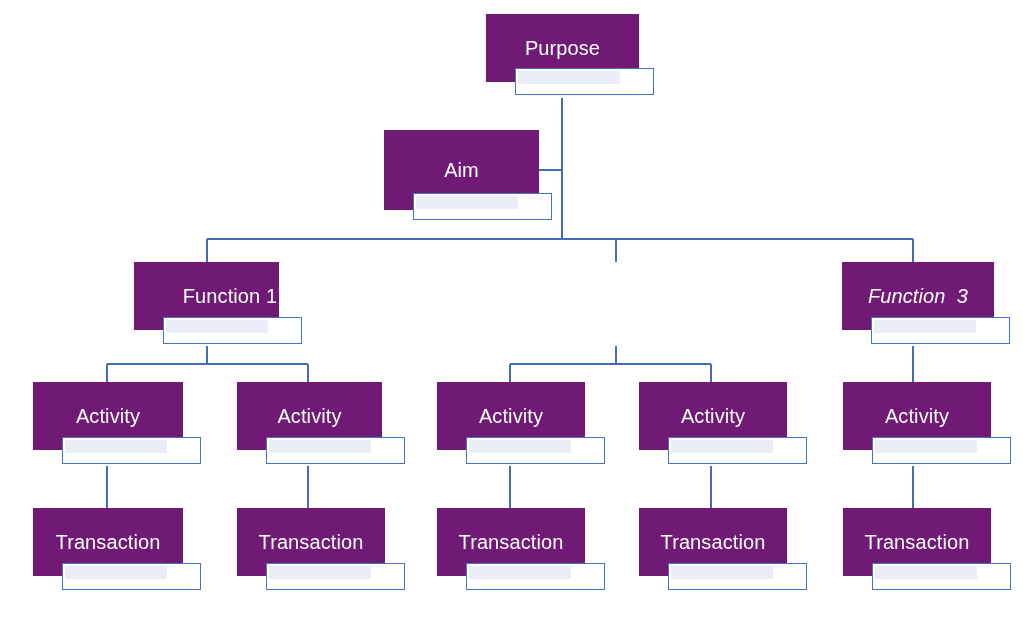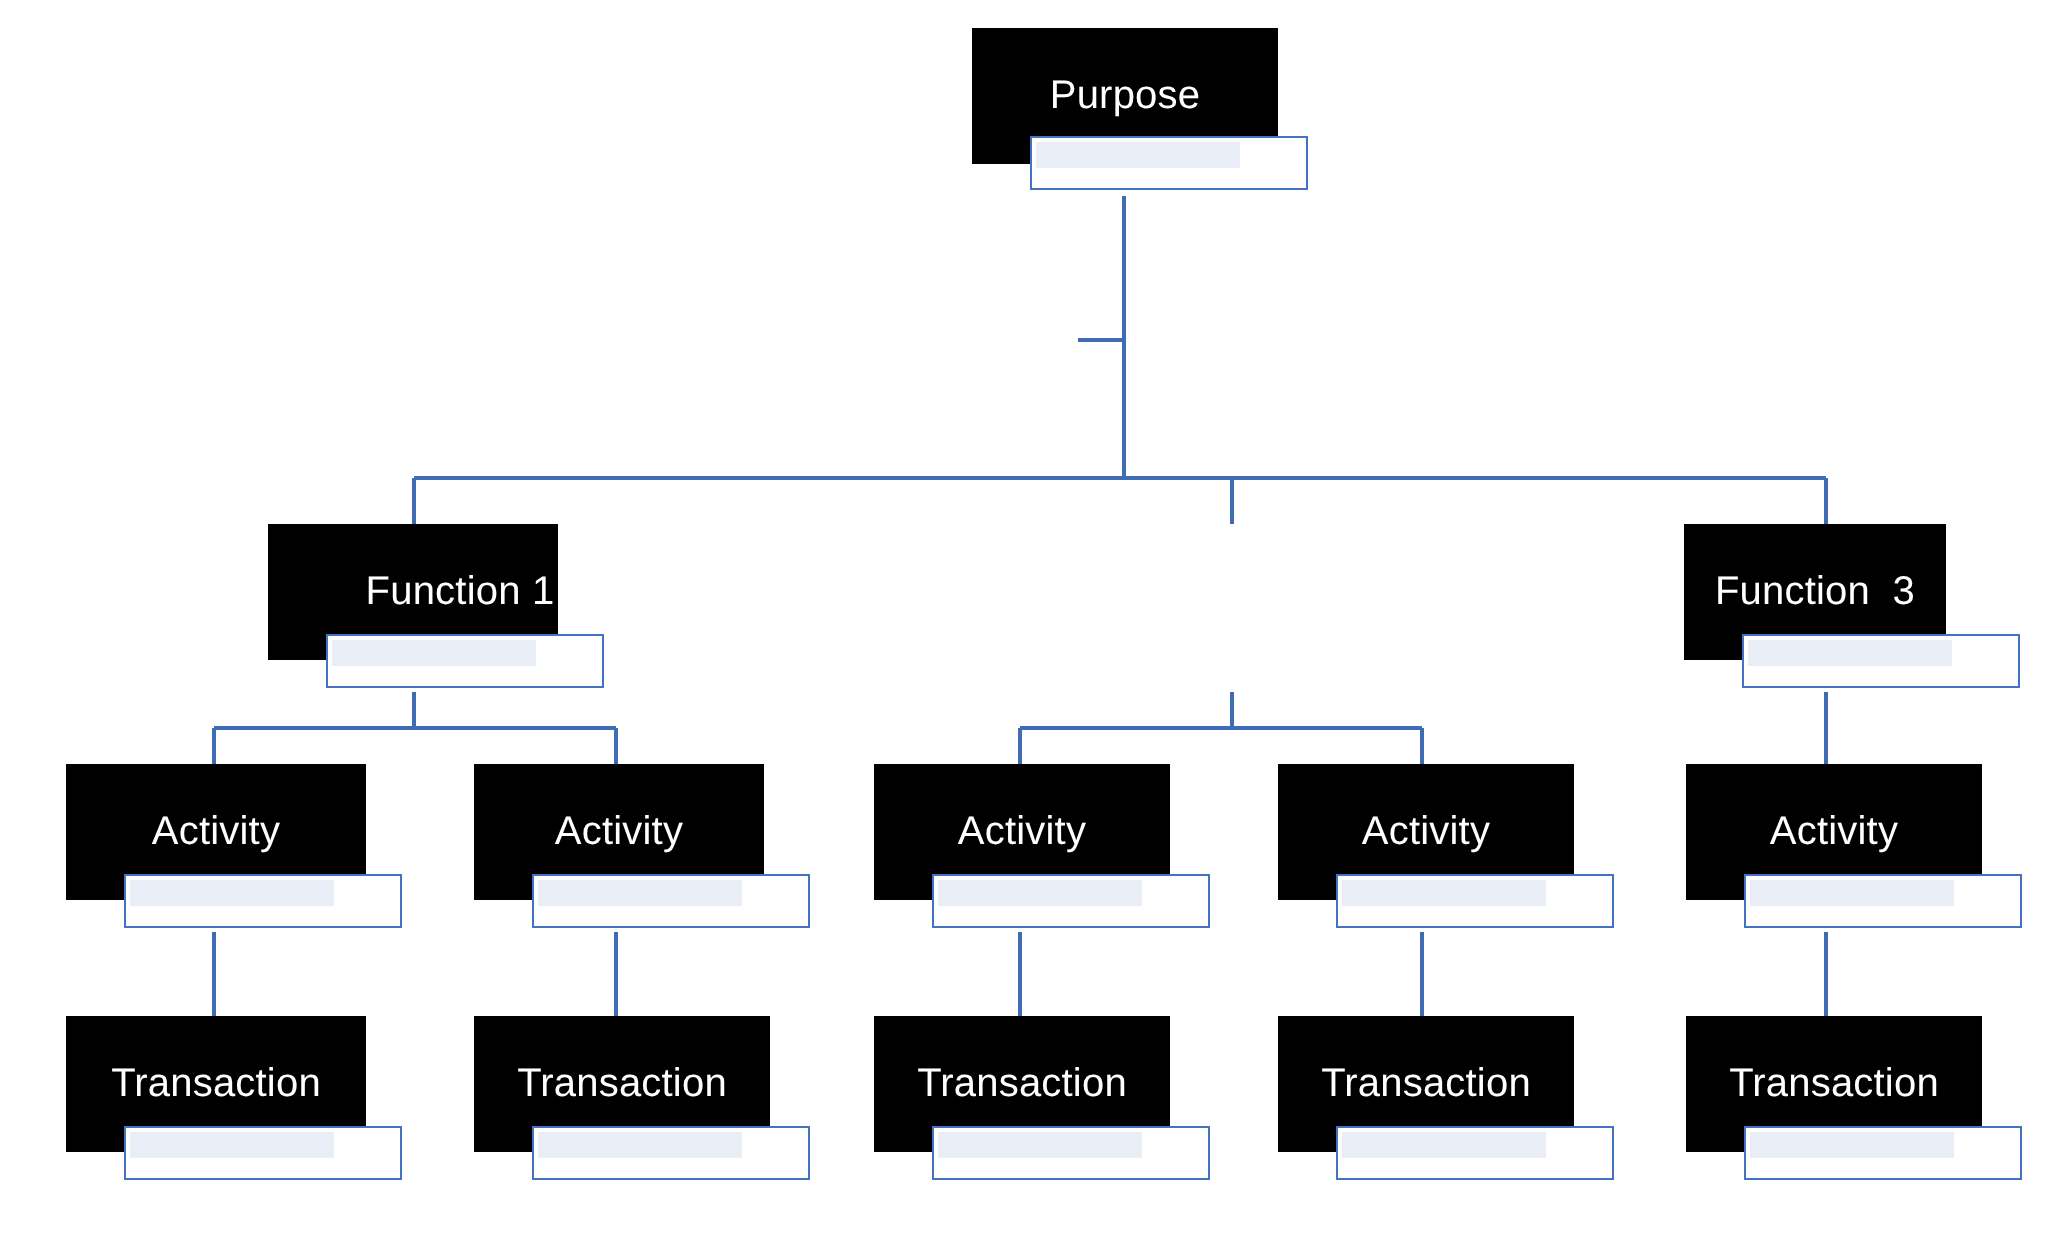--- a/index.html
+++ b/index.html
@@ -29,21 +29,21 @@
   }
 
   
   .node {
     position: absolute;
   }
   .node .body {
     position: absolute;
     left: 0;
     top: 0;
-    background: #000000;
+    background: #701a75;
     display: flex;
     align-items: center;
     justify-content: center;
     box-sizing: border-box;
   }
   .node .label {
     color: #ffffff;
     font-size: 20px;
     font-weight: 400;
     line-height: 1;
@@ -105,33 +105,41 @@
 
   <div class="node" style="left:486px; top:14px; width:153px; height:68px;">
     <div class="body" style="width:153px; height:68px;">
       <span class="label">Purpose</span>
     </div>
     <div class="strip" style="left:29px; top:54px; width:139px; height:27px;">
       <div class="fill" style="width:102px;"></div>
     </div>
   </div>
 
+  <div class="node" style="left:384px; top:130px; width:155px; height:80px;">
+    <div class="body" style="width:155px; height:80px;">
+      <span class="label">Aim</span>
+    </div>
+    <div class="strip" style="left:29px; top:63px; width:139px; height:27px;">
+      <div class="fill" style="width:102px;"></div>
+    </div>
+  </div>
 
   <div class="node" style="left:134px; top:262px; width:145px; height:68px;">
     <div class="body" style="width:145px; height:68px;padding-left:47px;">
       <span class="label">Function 1</span>
     </div>
     <div class="strip" style="left:29px; top:55px; width:139px; height:27px;">
       <div class="fill" style="width:102px;"></div>
     </div>
   </div>
 
 
   <div class="node" style="left:842px; top:262px; width:152px; height:68px;">
-    <div class="body" style="width:131px; height:68px;">
+    <div class="body" style="width:152px; height:68px;font-style:italic;">
       <span class="label">Function  3</span>
     </div>
     <div class="strip" style="left:29px; top:55px; width:139px; height:27px;">
       <div class="fill" style="width:102px;"></div>
     </div>
   </div>
 
   <div class="node" style="left:33px; top:382px; width:150px; height:68px;">
     <div class="body" style="width:150px; height:68px;">
       <span class="label">Activity</span>

